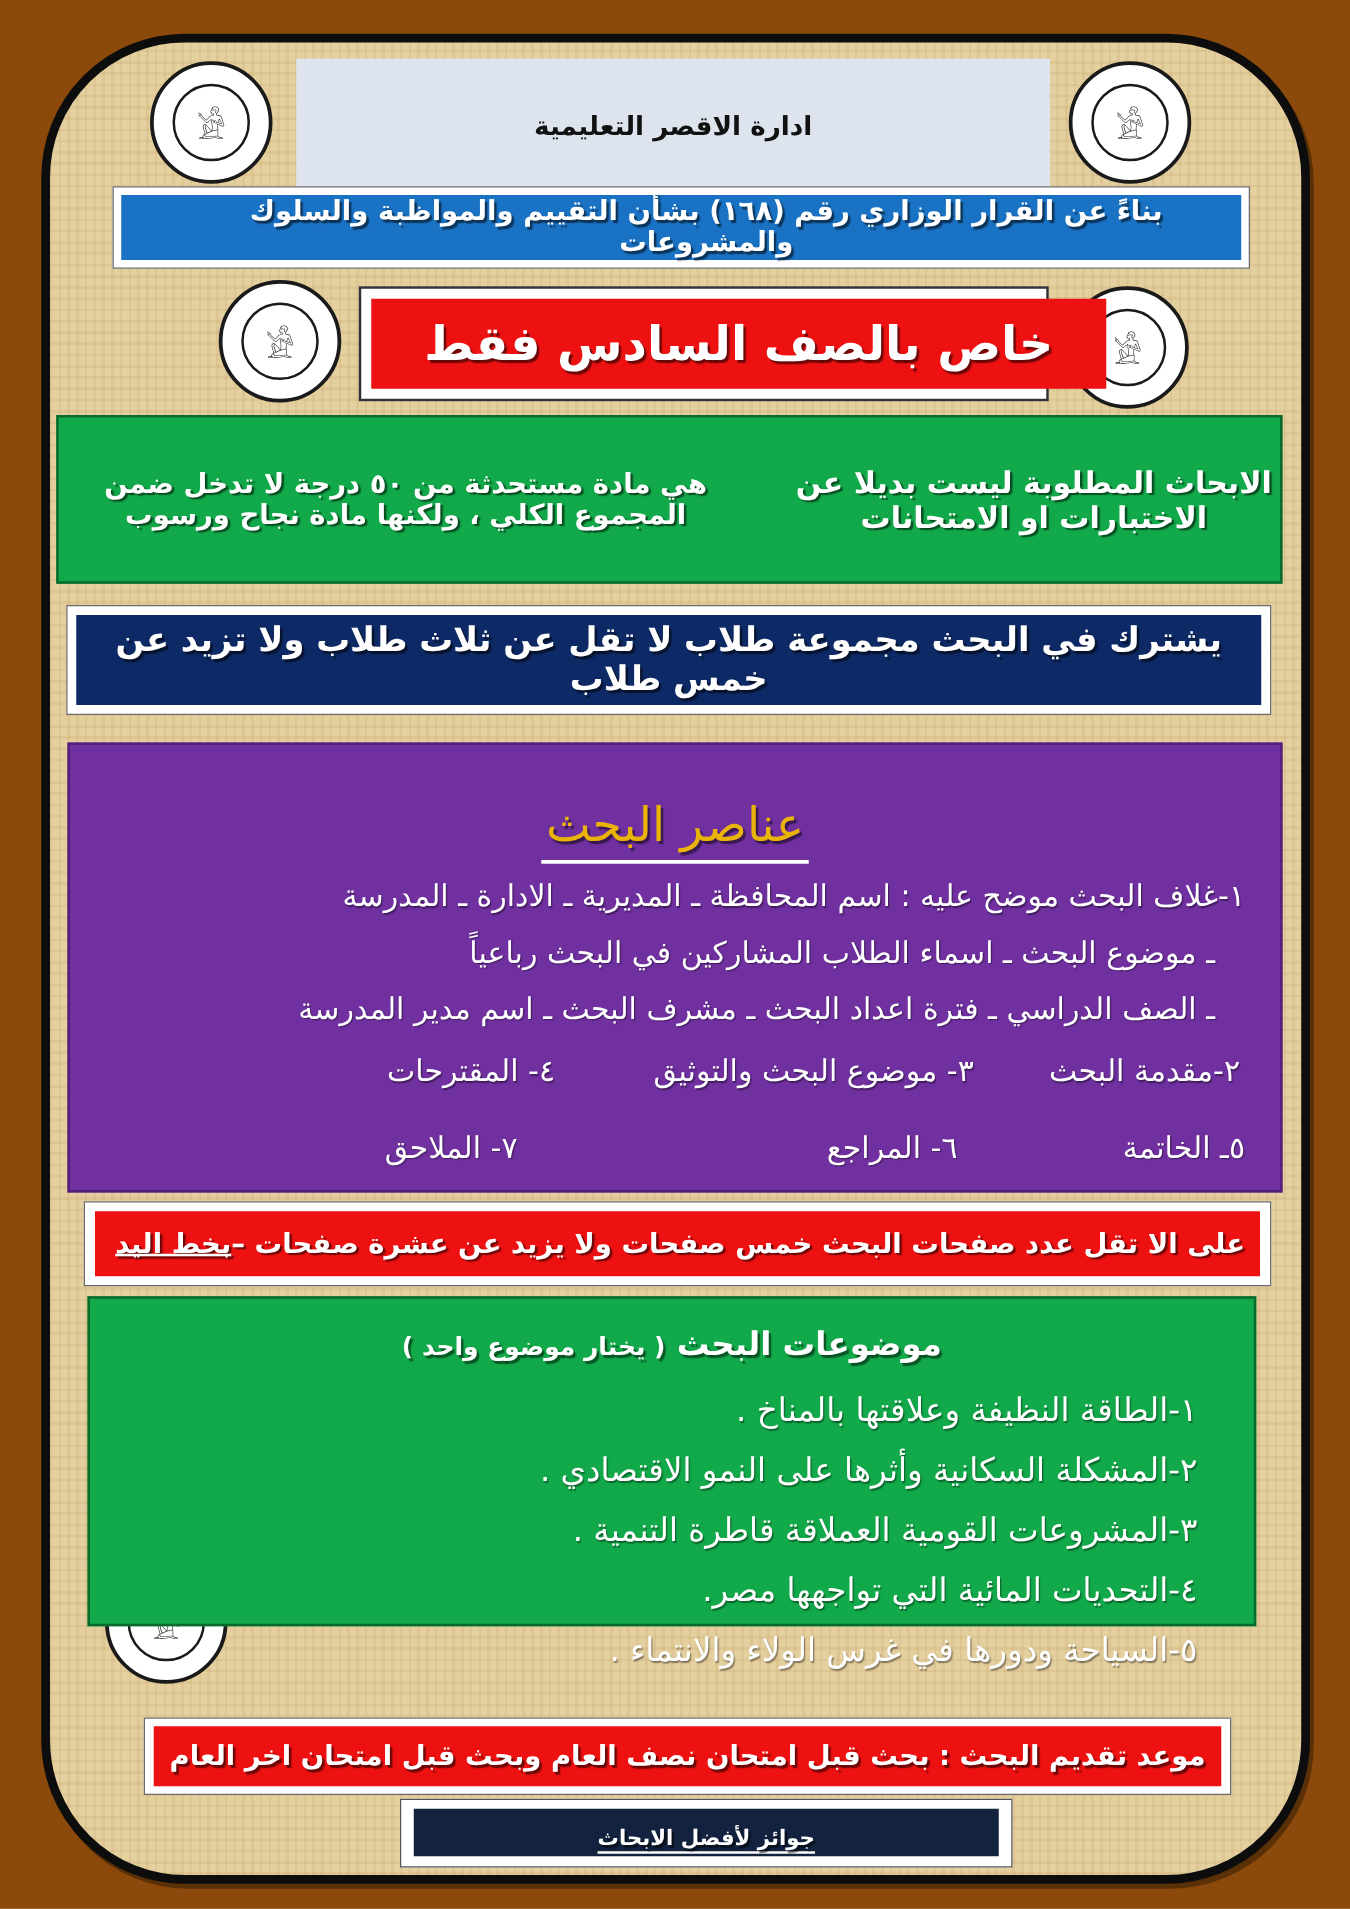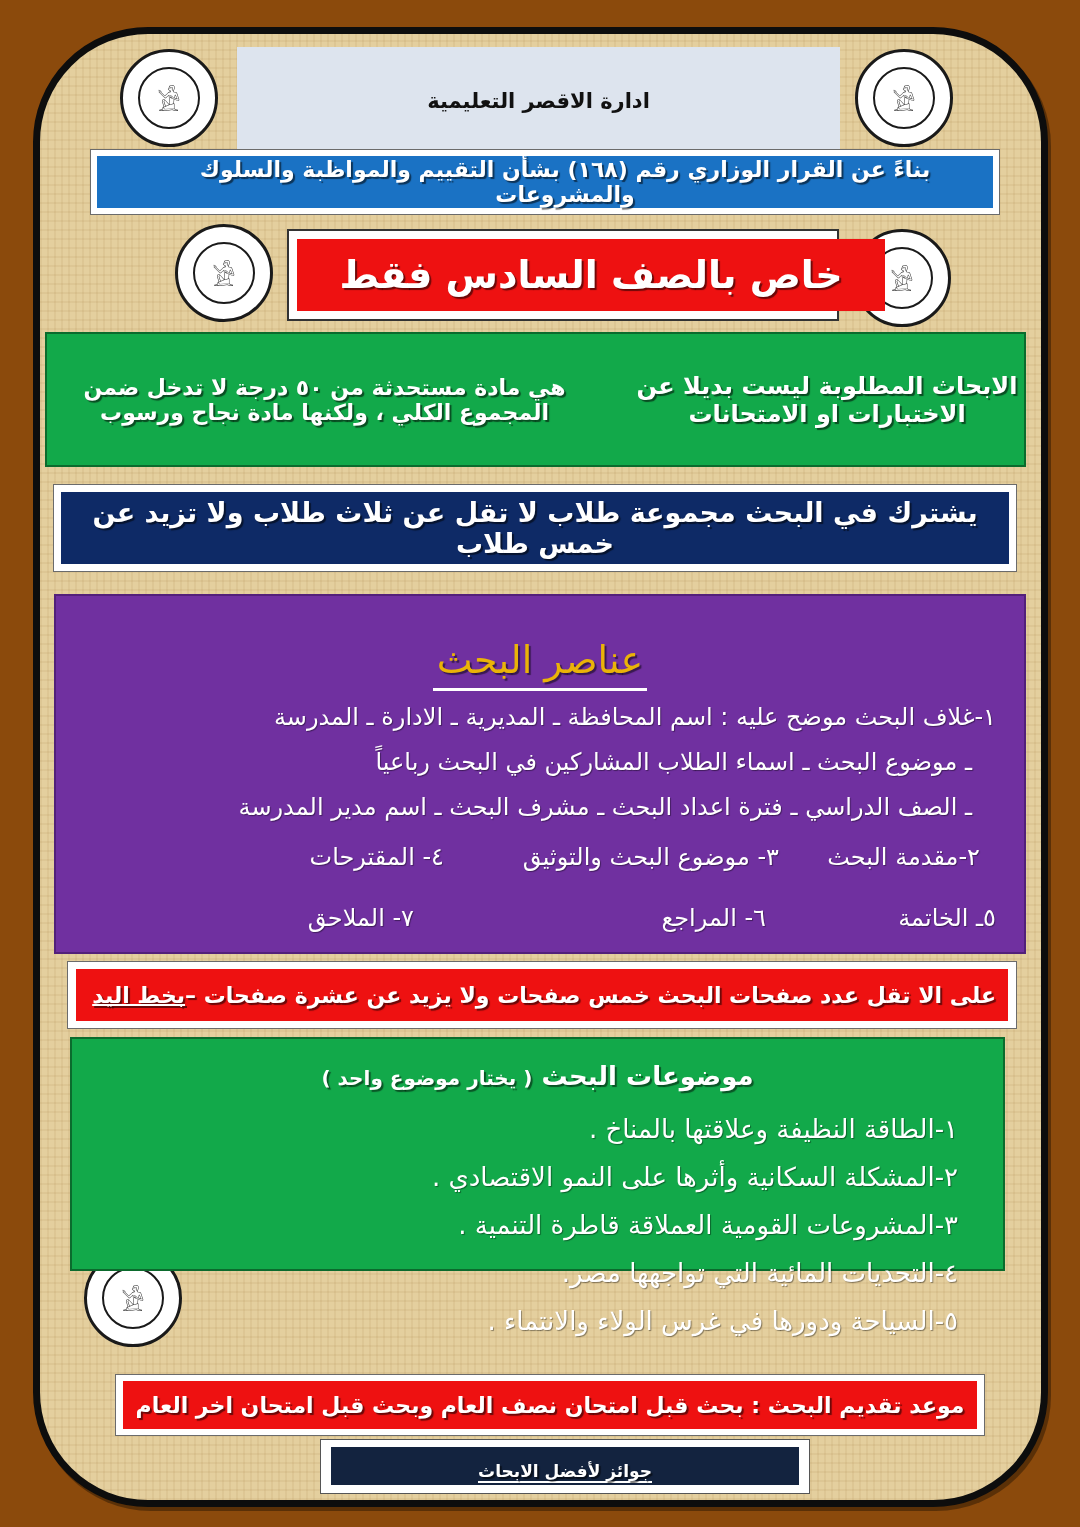--- a/index.html
+++ b/index.html
@@ -130,21 +130,21 @@
     left: 36px; top: 935px; width: 932px; height: 52px;
     background: #ee1111;
     font-size: 22px;
     justify-content: flex-start;
     padding-right: 12px;
   }
   .pages u { text-decoration: underline; text-decoration-thickness: 2px; }
 
   
   .topics {
-    left: 30px; top: 1003px; width: 935px; height: 234px;
+    left: 30px; top: 1003px; width: 935px; height: 264px;
     background: #12a94a;
     border: 2px solid #0b6b2d;
     display: block;
     direction: rtl;
   }
   .topics .t-title {
     position: absolute; left: 0; right: 0; top: 22px;
     text-align: center; font-size: 26px; font-weight: bold; color: #fff;
     text-shadow: 2px 2px 1px rgba(0,0,0,0.5);
   }
@@ -220,21 +220,21 @@
     <span>يشترك في البحث مجموعة طلاب لا تقل عن ثلاث طلاب ولا تزيد عن خمس طلاب</span>
   </div>
 
   <div class="box elements">
     <div class="title">
       <span>عناصر البحث</span>
     </div>
     <div class="el-line" style="right:28px; top:107px;">١-غلاف البحث موضح عليه : اسم المحافظة ـ المديرية ـ الادارة ـ المدرسة</div>
     <div class="el-line" style="right:52px; top:152px;">ـ  موضوع البحث ـ اسماء الطلاب المشاركين في البحث رباعياً</div>
     <div class="el-line" style="right:52px; top:197px;margin-left:21px;">ـ  الصف الدراسي ـ فترة اعداد البحث ـ مشرف البحث ـ اسم مدير المدرسة</div>
-    <div class="el-line" style="right:44px; top:247px;">٢-مقدمة البحث</div>
+    <div class="el-line" style="right:32px; top:247px;">٢-مقدمة البحث</div>
     <div class="el-line" style="right:245px; top:247px;">٣- موضوع البحث والتوثيق</div>
     <div class="el-line" style="right:580px; top:247px;">٤-  المقترحات</div>
     <div class="el-line" style="right:28px; top:308px;">٥ـ الخاتمة</div>
     <div class="el-line" style="right:258px; top:308px;">٦- المراجع</div>
     <div class="el-line" style="right:610px; top:308px;">٧- الملاحق</div>
   </div>
 
   <div class="white-frame pages-wrap"></div>
   <div class="box pages txt-white">
     <span>على الا تقل عدد صفحات البحث خمس صفحات ولا يزيد عن عشرة صفحات – </span>

